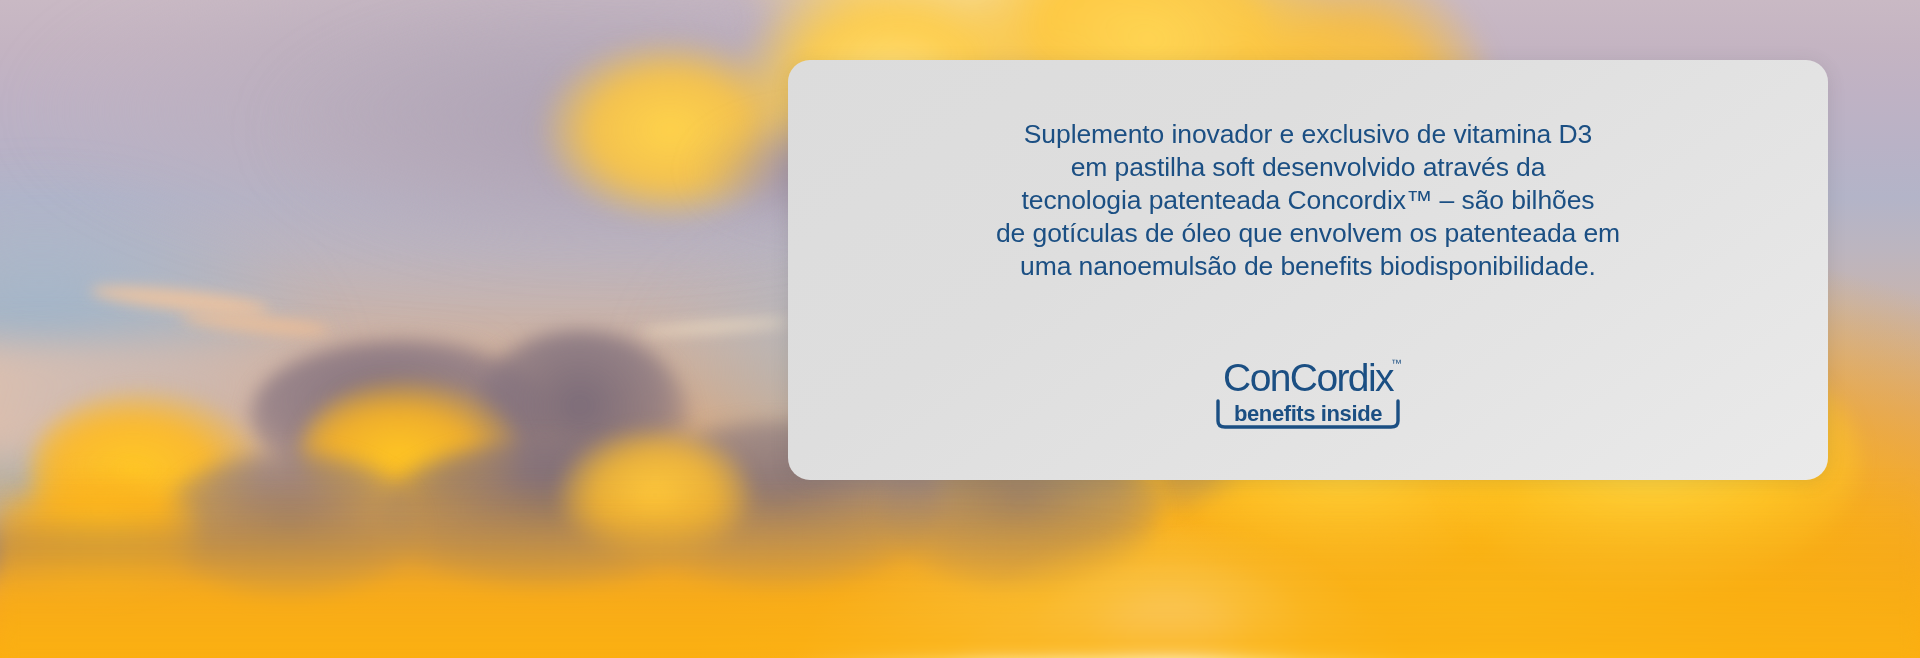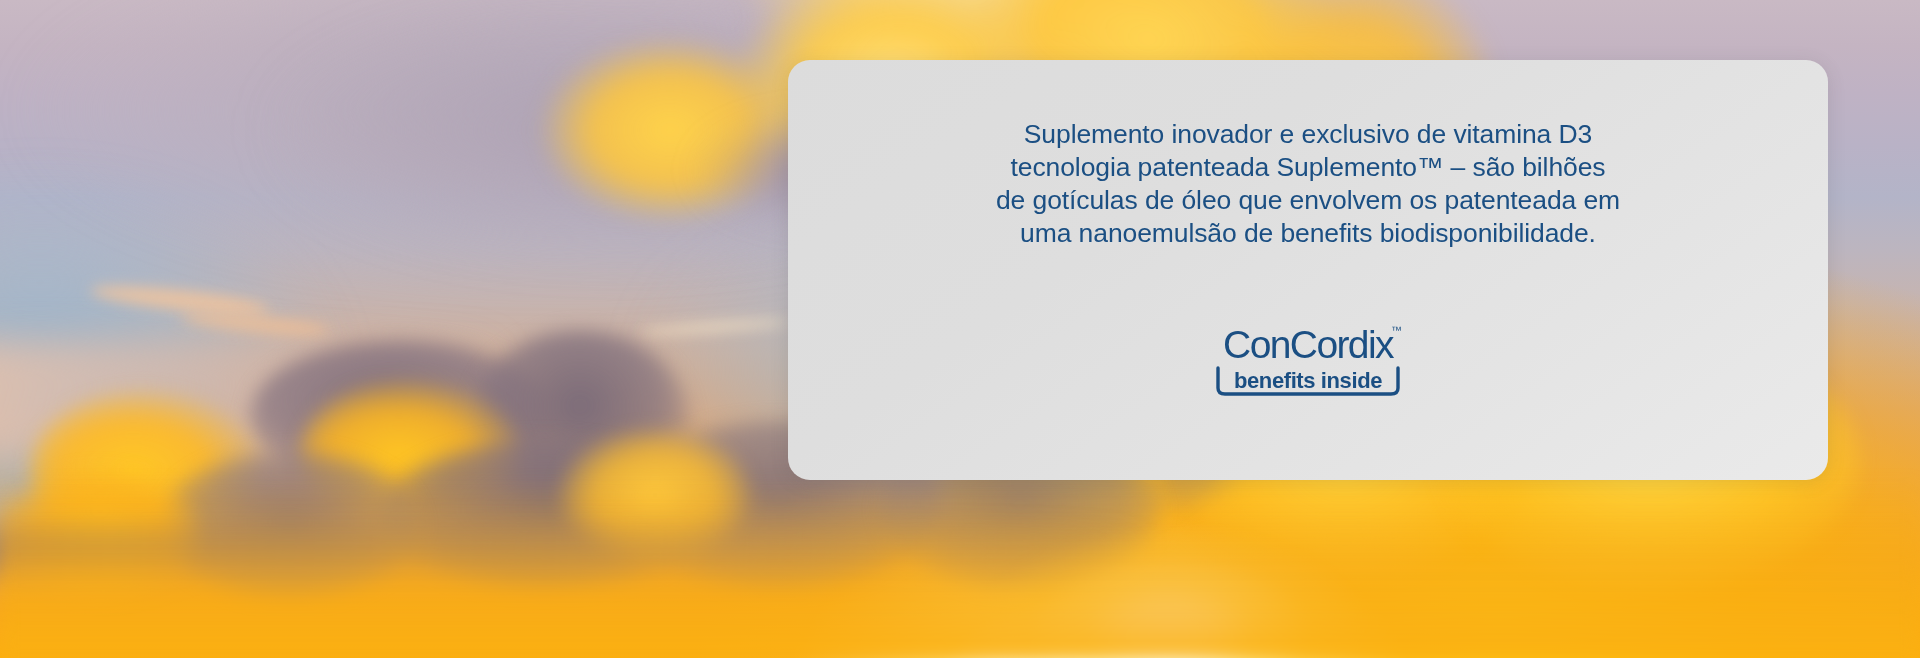--- a/index.html
+++ b/index.html
@@ -208,21 +208,22 @@
   <div class="cumulus cu-g7"></div>
 
   <div class="dark-strip"></div>
   <div class="sun-glow"></div>
   <div class="horizon-haze"></div>
 
   <div class="info-card">
 
     <div class="card-copy">
       <span class="copy-line">Suplemento inovador e exclusivo de vitamina D3</span>
-      <span class="copy-line">tecnologia patenteada Suplemento™ – são bilhões</span>
+      <span class="copy-line">em pastilha soft desenvolvido através da</span>
+      <span class="copy-line">tecnologia patenteada Concordix™ – são bilhões</span>
       <span class="copy-line">de gotículas de óleo que envolvem os patenteada em</span>
       <span class="copy-line">uma nanoemulsão de benefits biodisponibilidade.</span>
     </div>
 
     <div class="brand-logo">
       <svg viewBox="0 0 200 86" xmlns="http://www.w3.org/2000/svg">
 
         <text x="100" y="44" text-anchor="middle" font-family="'Liberation Sans', sans-serif" font-size="39" font-weight="400" letter-spacing="-1.6" fill="#1b4f83">ConCordix</text>
 
         <text x="183" y="20" text-anchor="start" font-family="'Liberation Sans', sans-serif" font-size="11" fill="#1b4f83">™</text>

